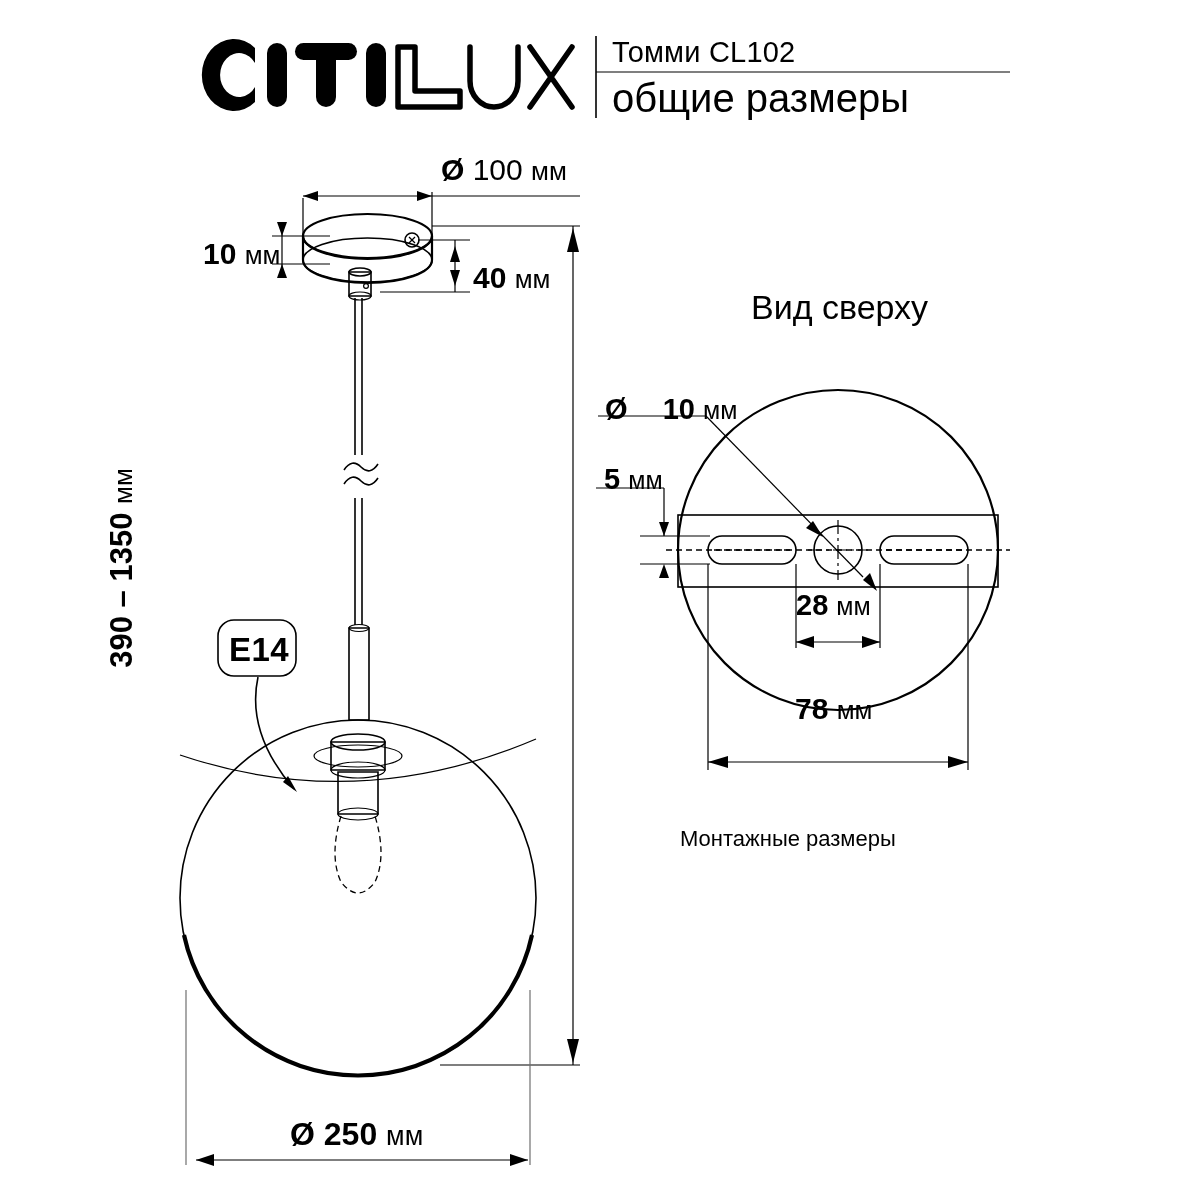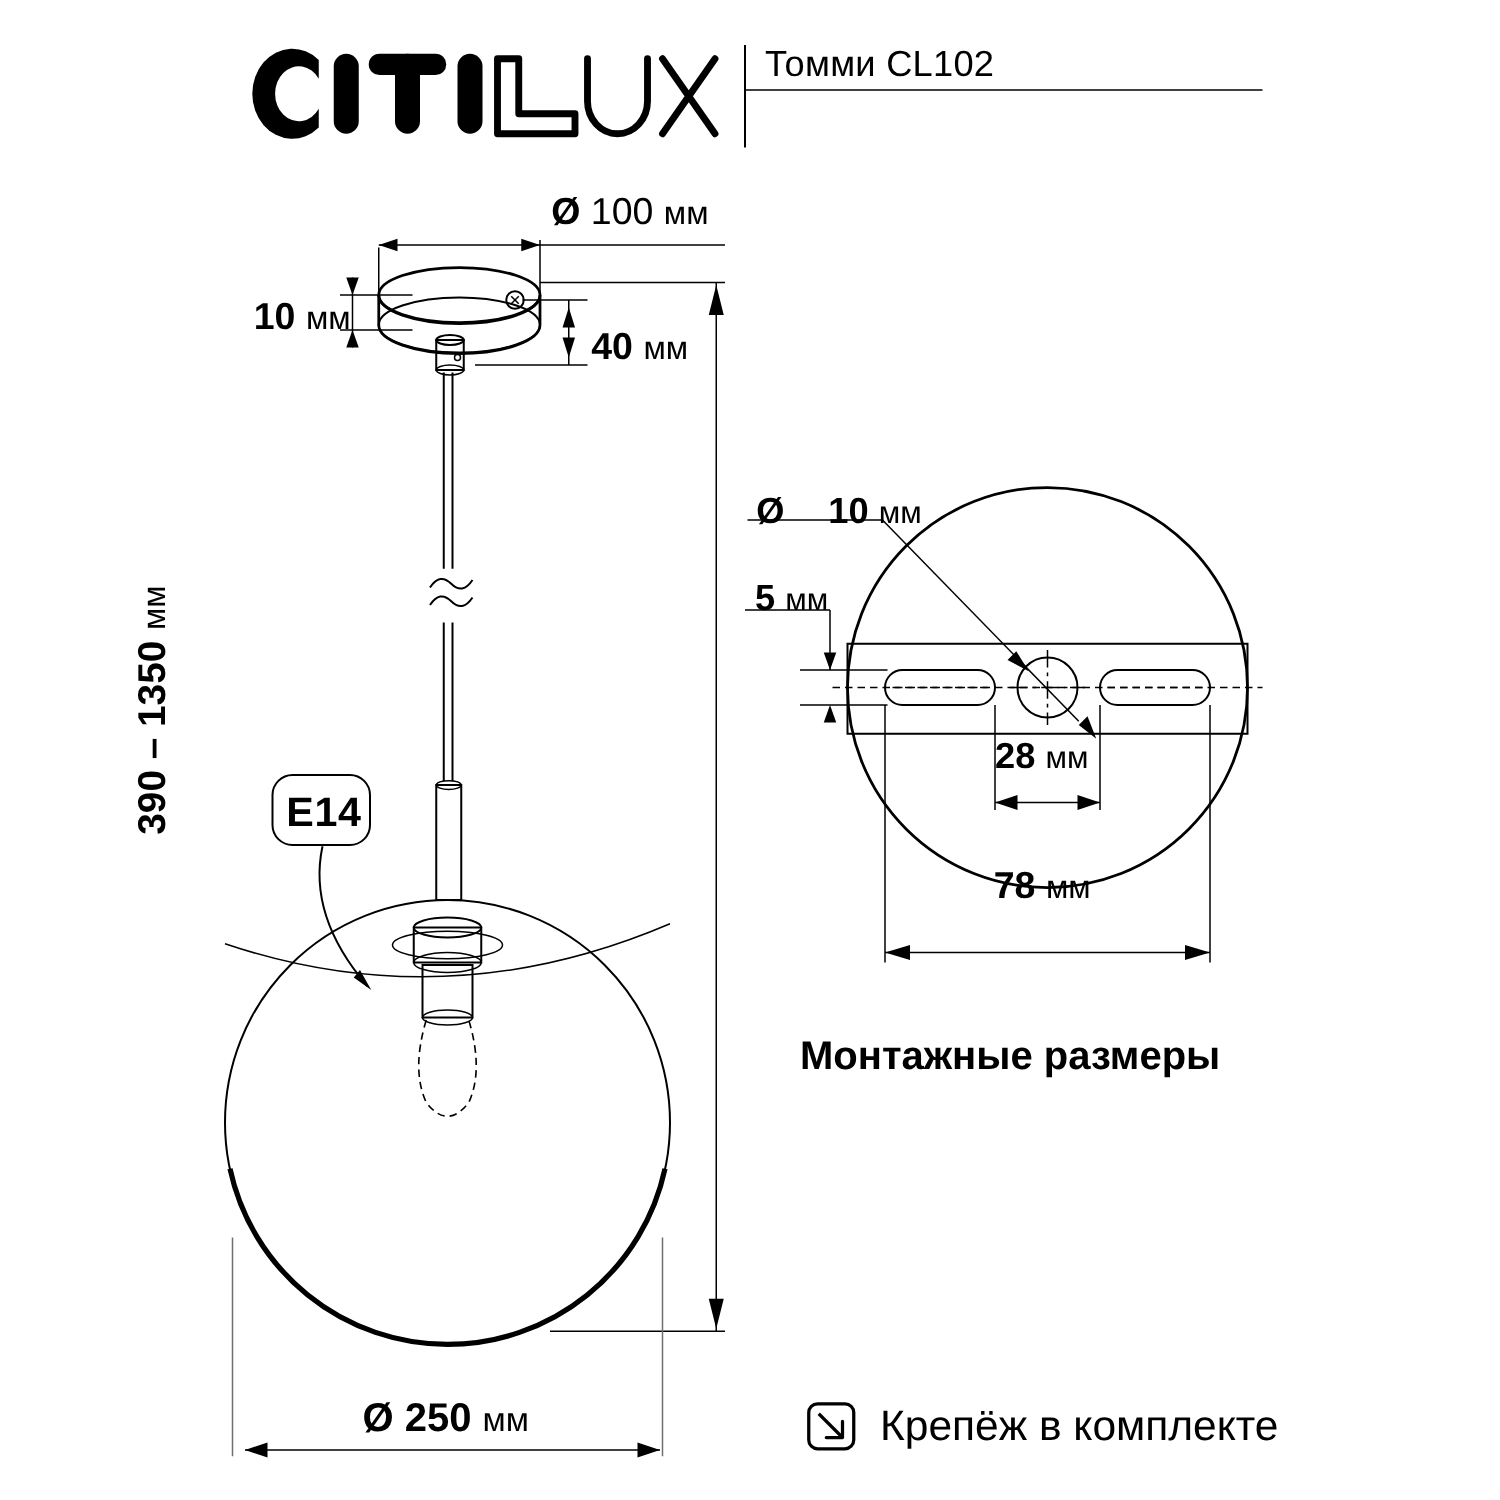--- a/index.html
+++ b/index.html
@@ -40,20 +40,21 @@
         <path d="M470 47 v34 a24 26 0 0 0 48 0 v-34" fill="none" stroke="#000" stroke-width="5.5" stroke-linecap="round"></path>
 
         <path d="M530 47 L572 107 M572 47 L530 107" fill="none" stroke="#000" stroke-width="5.5" stroke-linecap="round"></path>
       </g>
 
       <line class="ln thin" x1="596" y1="36" x2="596" y2="118"></line>
 
       <line class="ln thinner" x1="596" y1="72" x2="1010" y2="72"></line>
     </svg>
     <div style="position:absolute;left:612px;top:36px;font-size:29px;letter-spacing:.2px;">Томми CL102</div>
+    <div style="position:absolute;left:612px;top:78px;font-size:40px;line-height:1;">общие размеры</div>
   </div>
 
   <svg style="position:absolute;left:0;top:0;" width="620" height="1200" viewBox="0 0 620 1200">
 
     <g>
       <line class="ln thinner" x1="303" y1="198" x2="303" y2="245"></line>
       <line class="ln thinner" x1="432" y1="192" x2="432" y2="240"></line>
       <line class="ln thinner" x1="303" y1="196" x2="432" y2="196"></line>
       <polygon points="303,196 318,191 318,201" fill="#000"></polygon>
       <polygon points="432,196 417,191 417,201" fill="#000"></polygon>
@@ -170,20 +171,21 @@
     <span style="font-size:26px;">мм</span>
   </div>
 
   <div style="position:absolute;left:229px;top:631px;font-size:33px;font-weight:bold;letter-spacing:.5px;">E14</div>
 
   <div style="position:absolute;left:290px;top:1116px;font-size:32px;white-space:nowrap;">
     <span style="font-weight:bold;">Ø</span> <span style="font-weight:bold;">250</span>
     <span style="font-size:27px;">мм</span>
   </div>
 
+  <div style="position:absolute;left:751px;top:288px;font-size:34px;">Вид сверху</div>
 
   <svg style="position:absolute;left:580px;top:370px;" width="460" height="420" viewBox="0 0 460 420">
 
     <circle class="ln med" cx="258" cy="180" r="160" fill="#fff"></circle>
 
     <g>
       <rect class="ln thin" x="98" y="145" width="320" height="72" fill="#fff"></rect>
 
       <rect class="ln thin" x="128" y="166" width="88" height="28" rx="14" fill="#fff"></rect>
 
@@ -245,24 +247,16 @@
   <div style="position:absolute;left:796px;top:589px;font-size:29px;white-space:nowrap;">
     <span style="font-weight:bold;">28</span>
     <span style="font-size:25px;">мм</span>
   </div>
 
   <div style="position:absolute;left:795px;top:692px;font-size:30px;white-space:nowrap;">
     <span style="font-weight:bold;margin-top:12px;">78</span>
     <span style="font-size:26px;">мм</span>
   </div>
 
-  <div style="position:absolute;left:640px;top:826px;font-size:32px;font-weight:bold;">Монтажные размеры</div>
-
-  <div style="position:absolute;left:644px;top:1120px;display:flex;align-items:center;gap:18px;">
-    <svg width="42" height="42" viewBox="0 0 42 42">
-      <rect class="ln" x="3" y="3" width="36" height="36" rx="7" stroke="#000" stroke-width="2.6" fill="none"></rect>
-      <line class="ln" x1="11" y1="11" x2="29" y2="29" stroke="#000" stroke-width="2.6"></line>
-      <polyline class="ln" points="30,17 30,30 17,30" stroke="#000" stroke-width="2.6" fill="none" stroke-linecap="round" stroke-linejoin="round"></polyline>
-    </svg>
-    <span style="font-size:34px;">Крепёж в комплекте</span>
-  </div>
+  <div style="position:absolute;left:680px;top:826px;font-size:22px;">Монтажные размеры</div>
+
 
 </div>
 
 </body></html>

